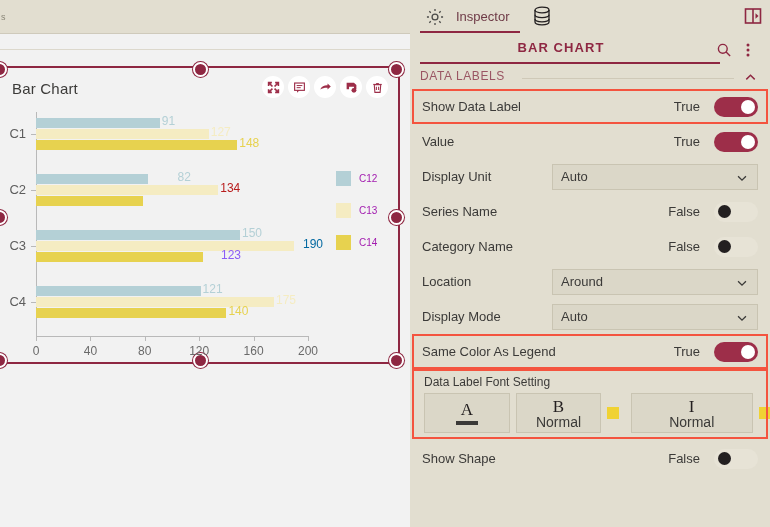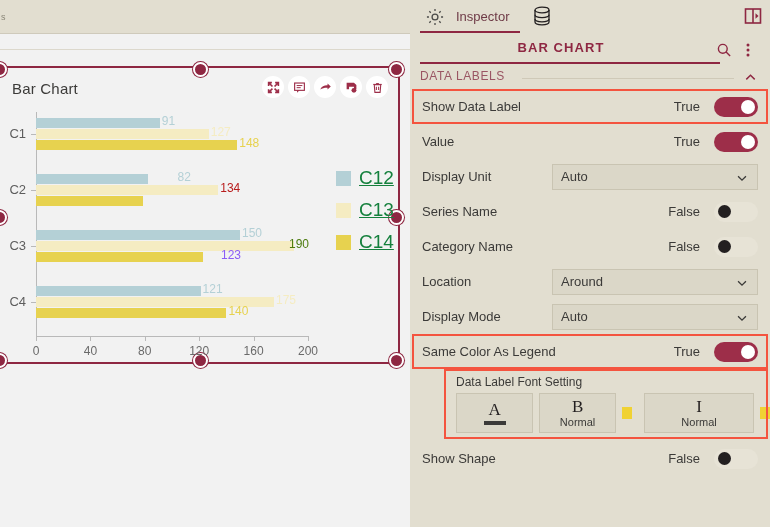--- a/index.html
+++ b/index.html
@@ -79,21 +79,21 @@
     position:absolute;top:238px;font-size:12px;color:#6a6a6a;
     transform:translateX(-50%);white-space:nowrap;
   }
   .bar{position:absolute;height:10px;}
   .bar-label{
     position:absolute;font-size:12px;white-space:nowrap;line-height:10px;
   }
   .legend{position:absolute;left:338px;top:56px;}
   .legend-row{display:flex;align-items:center;height:32px;}
   .legend-swatch{width:15px;height:15px;margin-right:8px;}
-  .legend-text{font-size:19px;color:#15803d;text-decoration:underline;}
+  .legend-text{font-size:10px;color:#a21caf;}
 
   
   .inspector{
     position:absolute;left:410px;top:0;width:360px;height:527px;
     background:#e2ded0;
   }
   .insp-tabbar{
     position:relative;height:33px;display:flex;align-items:center;
     padding-left:10px;
   }
@@ -161,37 +161,37 @@
   }
   .select-val{font-size:13px;color:#3b3a38;}
   .select-chev{position:absolute;right:8px;top:6px;}
 
   .hl{
     position:absolute;border:2px solid #f4543f;box-sizing:border-box;
     pointer-events:none;
   }
 
   .fontsec{
-    position:relative;padding:6px 0 4px 0;margin-left:32px;
+    position:relative;padding:6px 0 4px 0;
   }
   .fontsec-title{font-size:12px;color:#3b3a38;padding-left:14px;margin-bottom:4px;}
   .fontrow{display:flex;align-items:center;padding-left:14px;gap:6px;margin-bottom:4px;}
   .fbtn{
     background:#dbd7c8;border:1px solid #c9c4b2;box-sizing:border-box;
     display:flex;align-items:center;justify-content:center;cursor:pointer;position:relative;
   }
   .fname{width:140px;height:28px;font-size:13px;color:#3b3a38;}
   .fcaret{width:36px;height:28px;}
   .fsize{width:100px;height:28px;font-size:13px;color:#3b3a38;}
   .swatch{width:12px;height:12px;background:#f0d233;}
   .fstyle{
     width:90px;height:40px;flex-direction:column;gap:0px;
   }
   .fstyle-glyph{font-size:17px;color:#231f20;line-height:18px;font-family:"Liberation Serif",serif;}
-  .fstyle-sub{font-size:11px;color:#3b3a38;line-height:12px;}
+  .fstyle-sub{font-size:14px;color:#3b3a38;line-height:12px;}
   .underbar{width:22px;height:4px;background:#3b3a38;margin-top:2px;}
   .fstyle-wide{width:128px;height:40px;flex-direction:column;}
 </style>
 </head>
 <body>
 
 <div class="app">
 
   <div class="canvas-area">
     <div class="corner-glyph">s</div>
@@ -266,21 +266,21 @@
             <div class="bar" style="left: 38px; top: 34px; width: 201.28px; background: rgb(231, 210, 79);"></div>
             <div class="bar-label" style="left: 241.28px; top: 32px; color: rgb(231, 210, 79);">148</div>
             <div class="bar" style="left: 38px; top: 68px; width: 111.52px; background: rgb(180, 208, 214);"></div>
             <div class="bar-label" style="left: 151.52px; top: 66px; color: rgb(180, 208, 214); padding-left: 28px;">82</div>
             <div class="bar" style="left: 38px; top: 79px; width: 182.24px; background: rgb(245, 236, 194);"></div>
             <div class="bar-label" style="left: 222.24px; top: 77px; color: #b91c1c;">134</div>
             <div class="bar" style="left: 38px; top: 90px; width: 107.44px; background: rgb(231, 210, 79);"></div>
             <div class="bar" style="left: 38px; top: 124px; width: 204px; background: rgb(180, 208, 214);"></div>
             <div class="bar-label" style="left: 244px; top: 122px; color: rgb(180, 208, 214);">150</div>
             <div class="bar" style="left: 38px; top: 135px; width: 258.4px; background: rgb(245, 236, 194);"></div>
-            <div class="bar-label" style="left: 291px; top: 133px; color: #4d7c0f;">190</div>
+            <div class="bar-label" style="left: 305px; top: 133px; color: #0369a1;">190</div>
             <div class="bar" style="left: 38px; top: 146px; width: 167.28px; background: rgb(231, 210, 79);"></div>
             <div class="bar-label" style="left: 223px; top: 144px; color: #8b5cf6;">123</div>
             <div class="bar" style="left: 38px; top: 180px; width: 164.56px; background: rgb(180, 208, 214);"></div>
             <div class="bar-label" style="left: 204.56px; top: 178px; color: rgb(180, 208, 214);">121</div>
             <div class="bar" style="left: 38px; top: 191px; width: 238px; background: rgb(245, 236, 194);"></div>
             <div class="bar-label" style="left: 278px; top: 189px; color: rgb(245, 236, 194);">175</div>
             <div class="bar" style="left: 38px; top: 202px; width: 190.4px; background: rgb(231, 210, 79);"></div>
             <div class="bar-label" style="left: 230.4px; top: 200px; color: rgb(231, 210, 79);">140</div>
           </div>
         <div id="plot-xticks">

